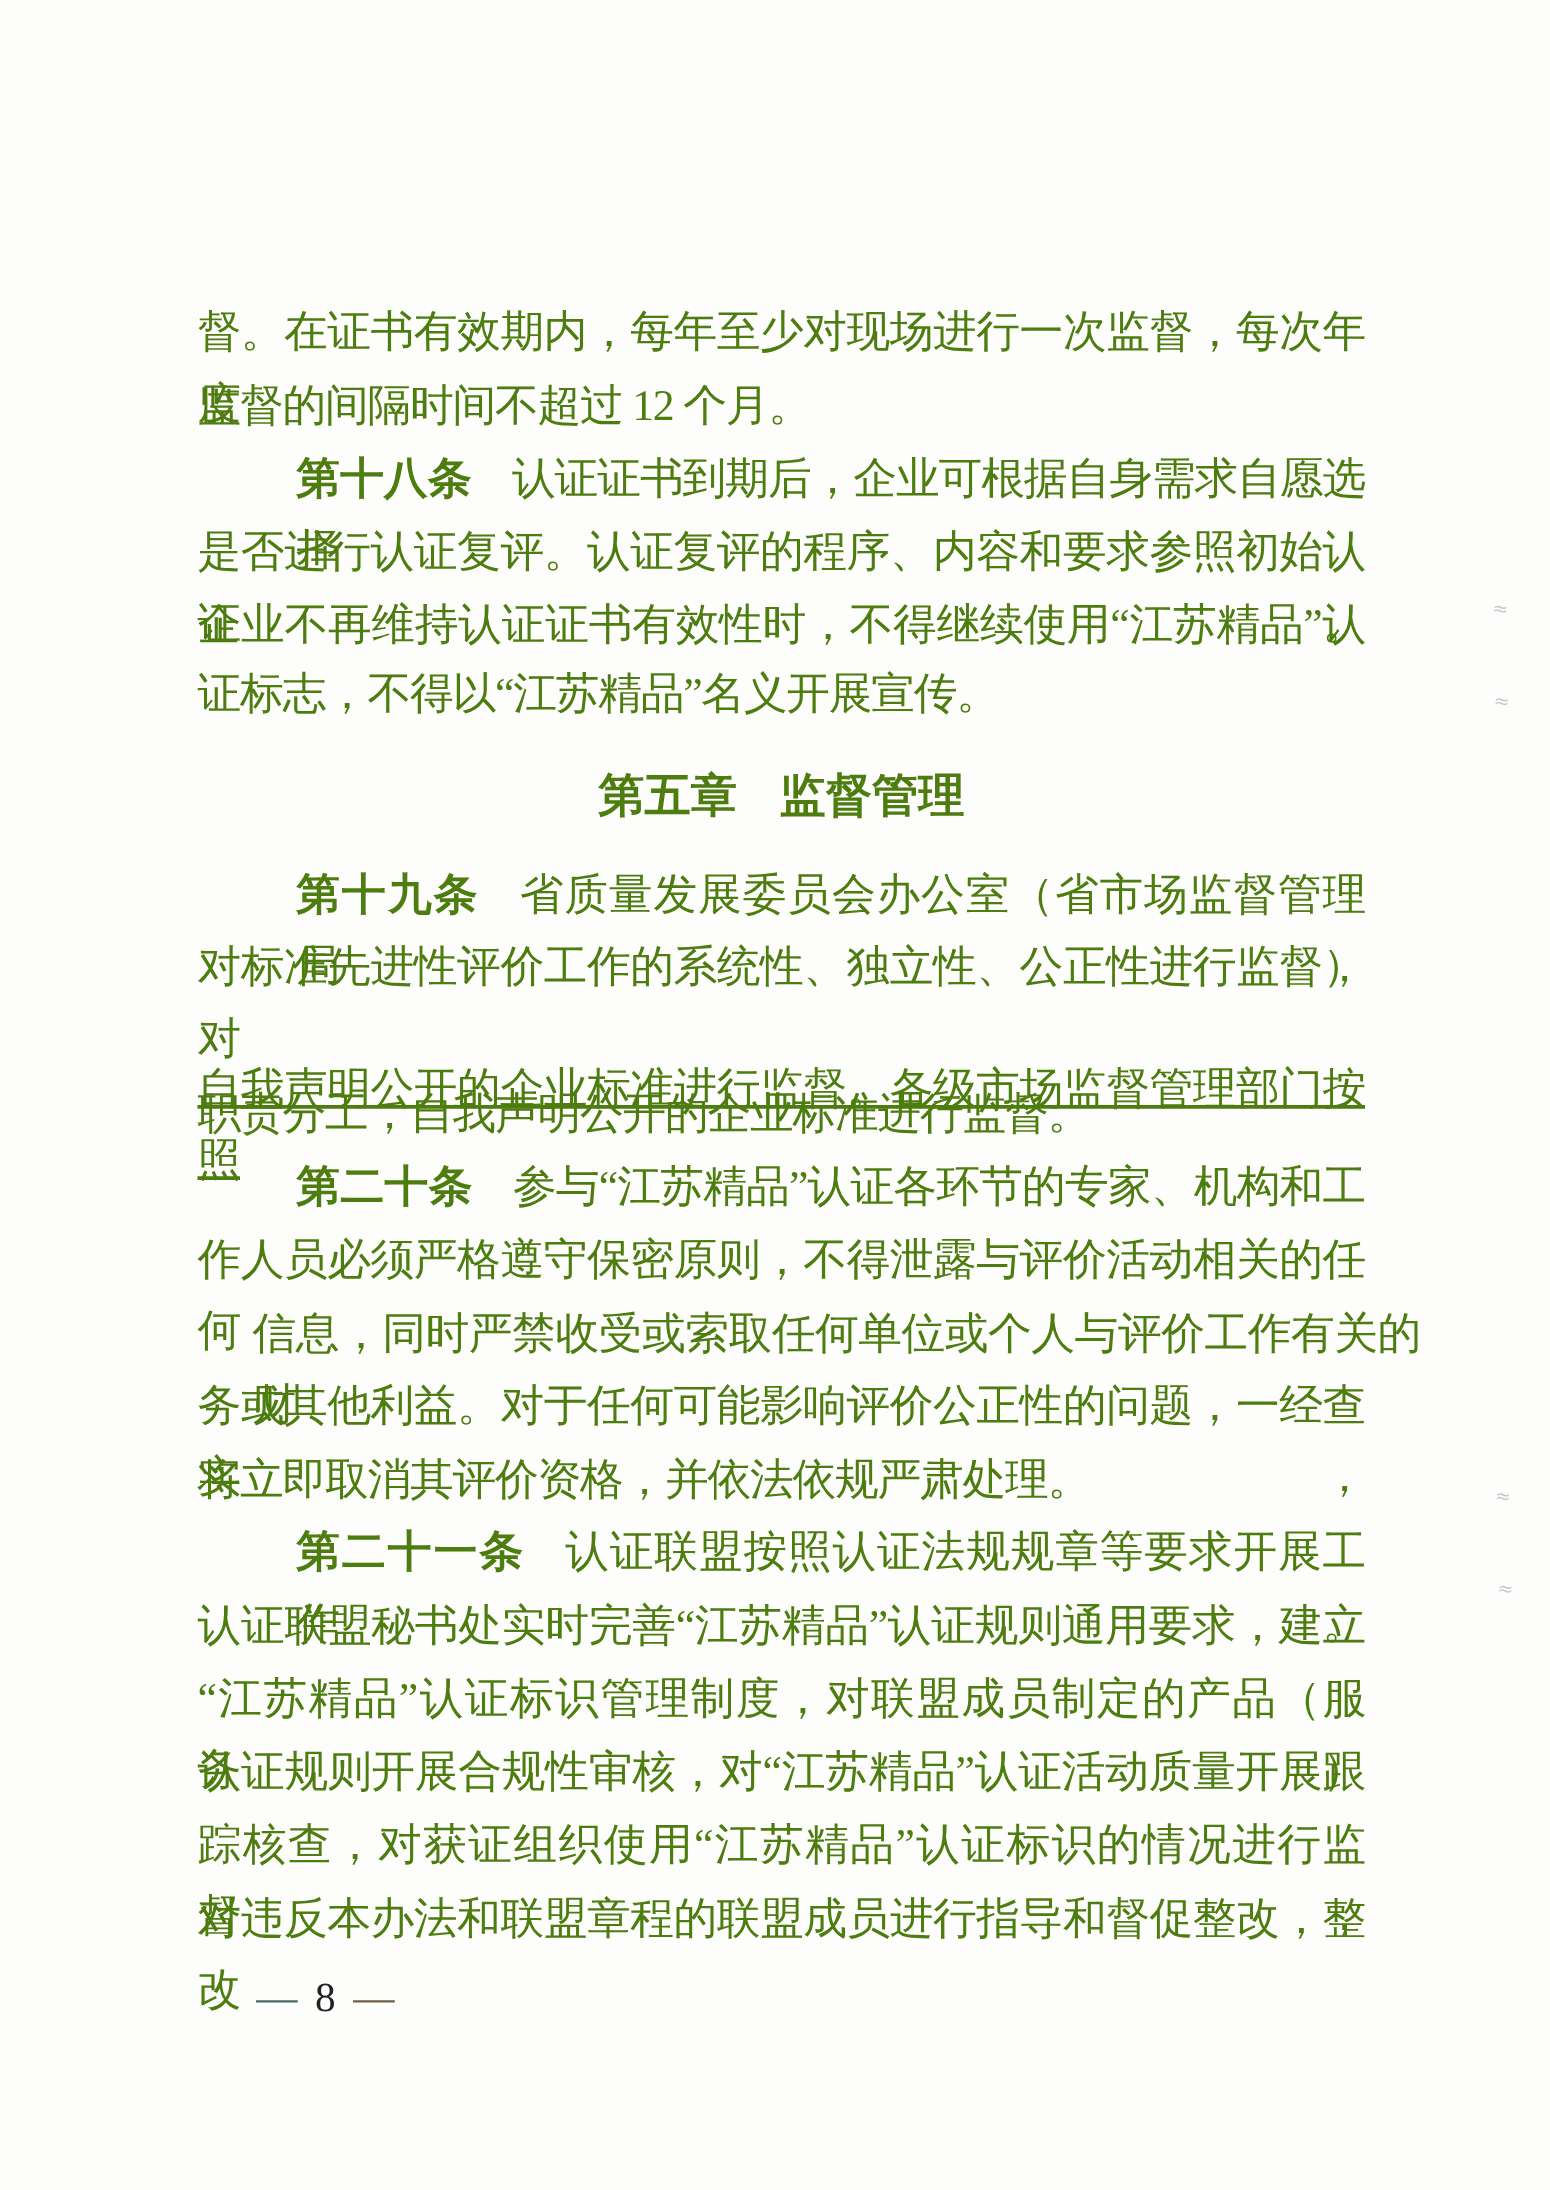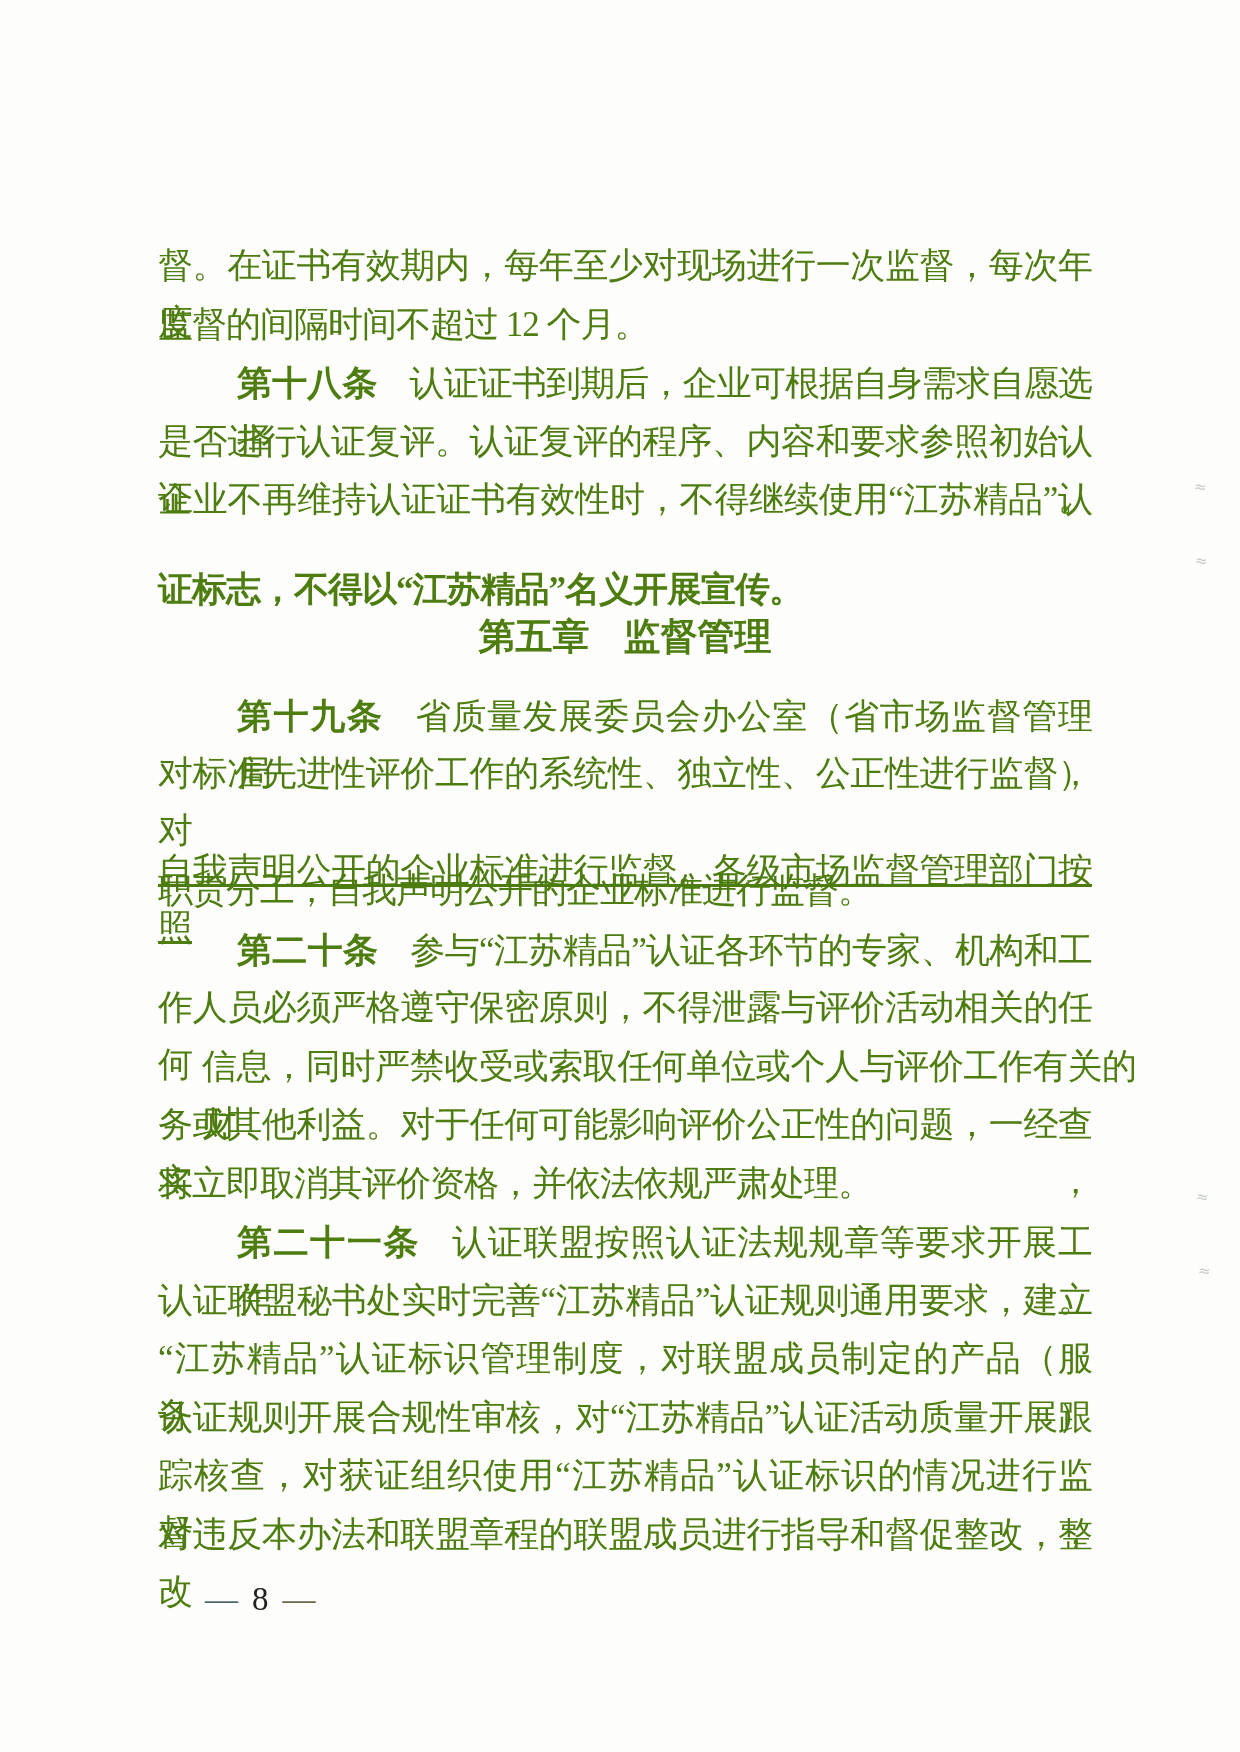--- a/index.html
+++ b/index.html
@@ -82,21 +82,21 @@
 <body>
 
 <div class="page">
 
   <div>
       <div class="line body fill" style="top: 237px;"><span class="seg">督。在证书有效期内，每年至少对现场进行一次监督，每次年度</span></div>
       <div class="line body" style="top: 295.5px;"><span class="seg">监督的间隔时间不超过 12 个月。</span></div>
       <div class="line body fill indent" style="top: 354px;"><span class="seg bold">第十八条</span><span class="seg gap">认证证书到期后，企业可根据自身需求自愿选择</span></div>
       <div class="line body fill" style="top: 412.5px;"><span class="seg">是否进行认证复评。认证复评的程序、内容和要求参照初始认证。</span></div>
       <div class="line body fill" style="top: 471px;"><span class="seg">企业不再维持认证证书有效性时，不得继续使用“江苏精品”认</span></div>
-      <div class="line body" style="top: 561px; font-weight: bold;"><span class="seg">证标志，不得以“江苏精品”名义开展宣传。</span></div>
+      <div class="line body" style="top: 526px;"><span class="seg">证标志，不得以“江苏精品”名义开展宣传。</span></div>
       <div class="line heading" style="top: 607.5px; text-align: center;"><span class="seg bold">第五章</span><span class="seg bold gap">监督管理</span></div>
       <div class="line body fill indent" style="top: 686.5px;"><span class="seg bold">第十九条</span><span class="seg gap">省质量发展委员会办公室（省市场监督管理局）</span></div>
       <div class="line body fill" style="top: 745px;"><span class="seg">对标准先进性评价工作的系统性、独立性、公正性进行监督，对</span></div>
       <div class="line body fill" style="top: 842px; text-decoration: underline;"><span class="seg">自我声明公开的企业标准进行监督。各级市场监督管理部门按照</span></div>
       <div class="line body" style="top: 862px;"><span class="seg">职责分工，自我声明公开的企业标准进行监督。</span></div>
       <div class="line body fill indent" style="top: 920.5px;"><span class="seg bold">第二十条</span><span class="seg gap">参与“江苏精品”认证各环节的专家、机构和工</span></div>
       <div class="line body fill" style="top: 979px;"><span class="seg">作人员必须严格遵守保密原则，不得泄露与评价活动相关的任何</span></div>
       <div class="line body fill" style="top: 1037.5px; margin-left: 44px;"><span class="seg">信息，同时严禁收受或索取任何单位或个人与评价工作有关的财</span></div>
       <div class="line body fill" style="top: 1096px;"><span class="seg">务或其他利益。对于任何可能影响评价公正性的问题，一经查实，</span></div>
       <div class="line body" style="top: 1154.5px;"><span class="seg">将立即取消其评价资格，并依法依规严肃处理。</span></div>

